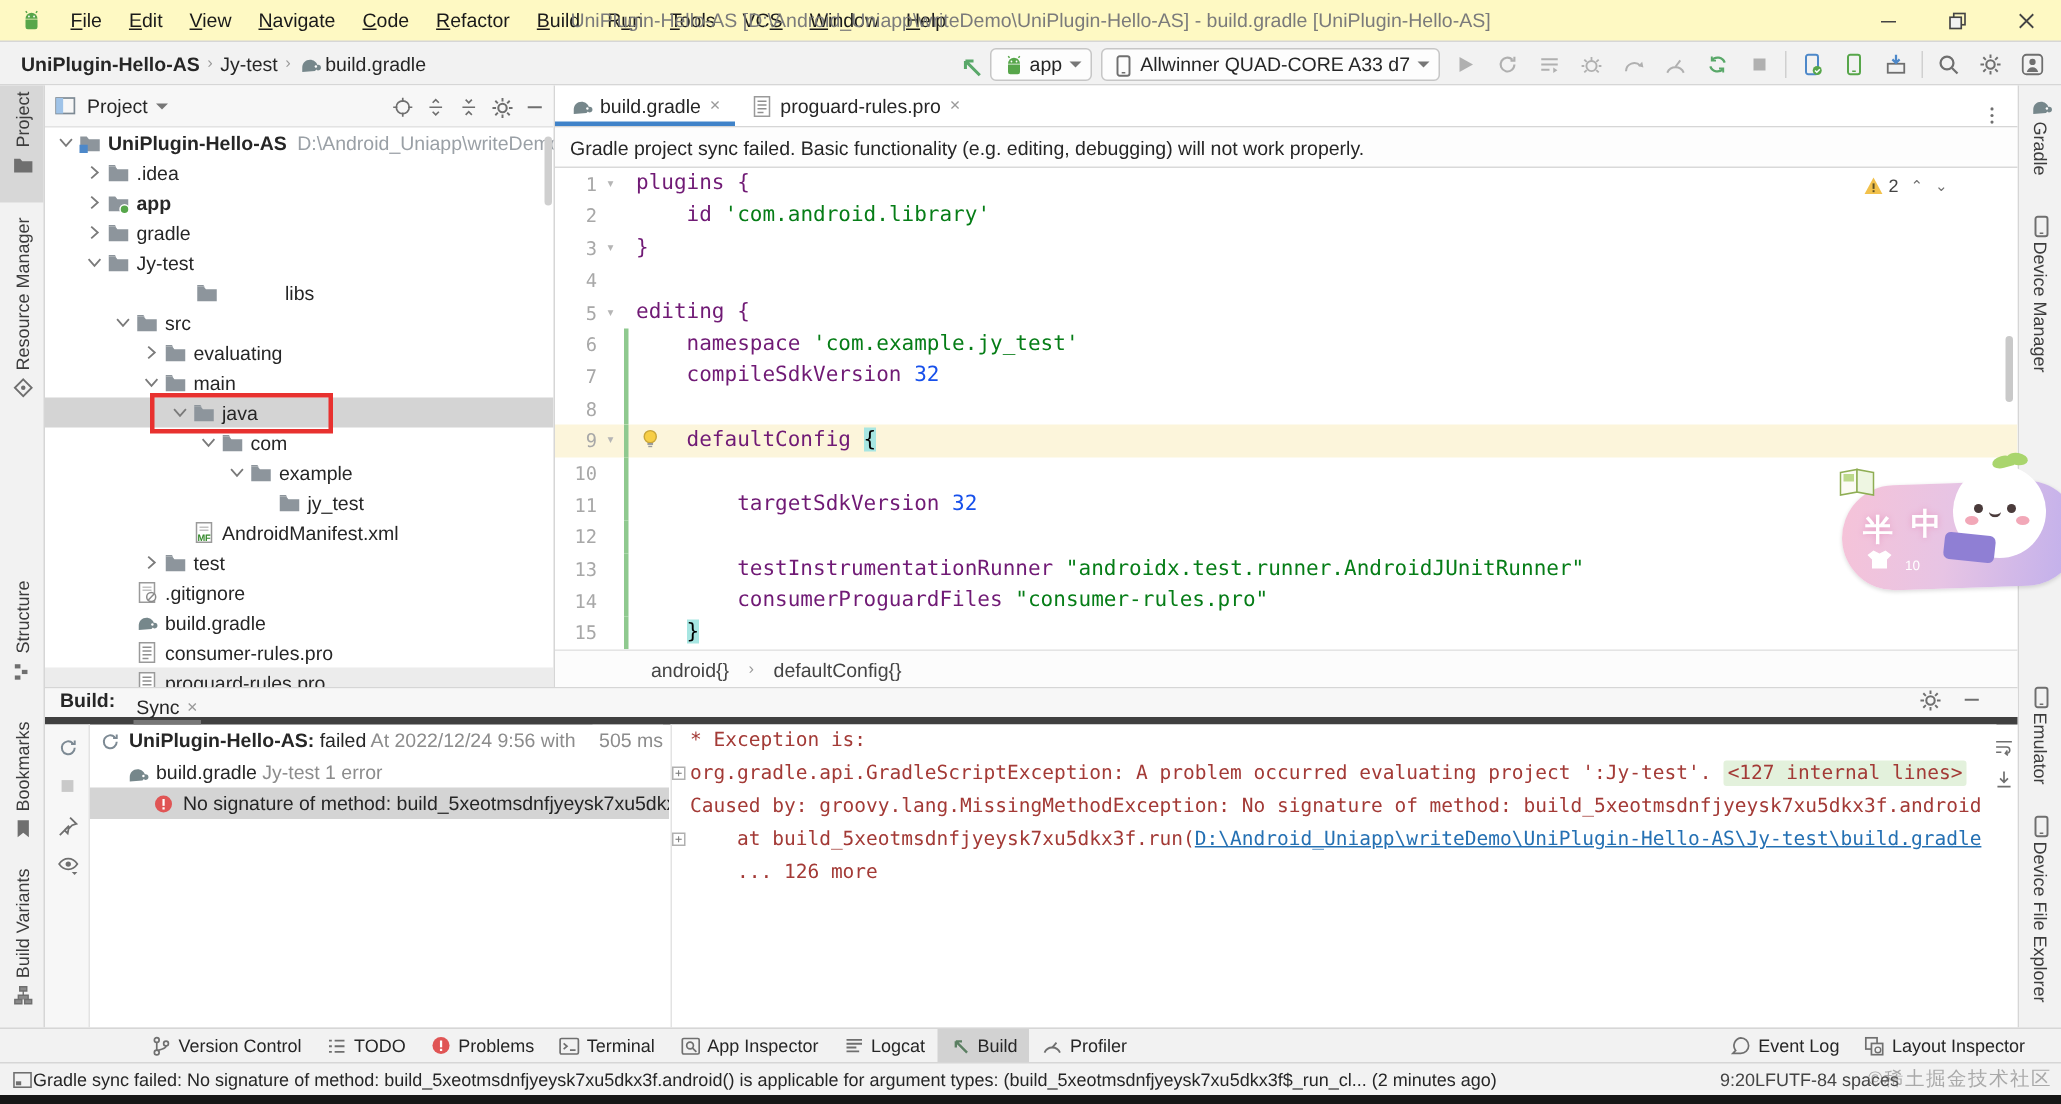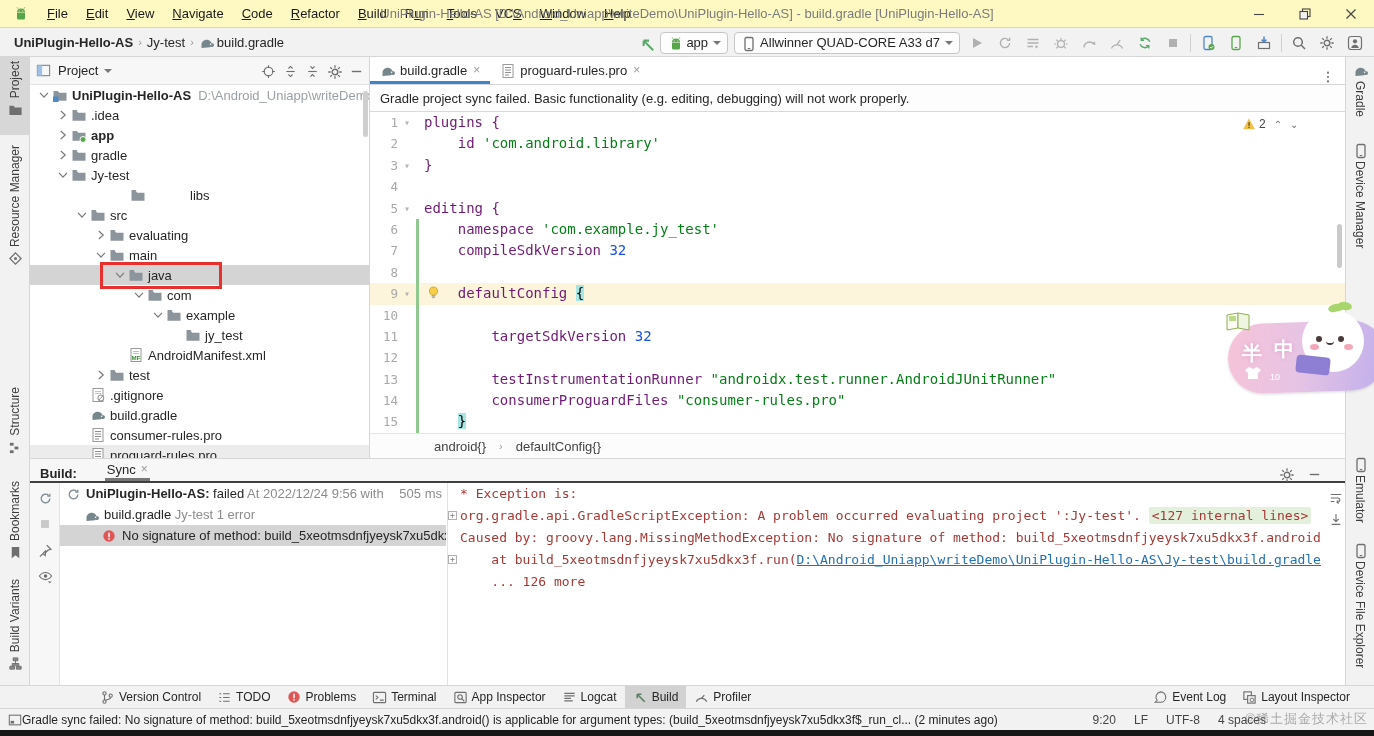--- a/index.html
+++ b/index.html
@@ -77,21 +77,21 @@
   .seg-n { color:#1750eb; }
   .seg-b { color:#000; background:#a7e6e2; }
   .bulb { position:absolute; left:56px; top:2px; }
   .warn-widget { position:absolute; display:flex; align-items:center; gap:8px; color:#444; font-size:12px; }
   .chev { color:#6f6f6f; font-size:10px; }
   .ebreadcrumb { left:370px; top:433px; width:975px; height:25px; background:#fcfcfc; border-top:1px solid #e4e4e4; display:flex; align-items:center; padding-left:64px; gap:8px; color:#444; }
   .editor-scroll { left:1336px; top:112px; width:8px; height:321px; }
 
   
   .build-panel { left:30px; top:458px; width:1315px; height:227px; background:#ffffff; border-top:1px solid #d6d6d6; }
-  .build-header { height:24px; background:#f7f7f7; border-bottom:2px solid #404040; display:flex; align-items:flex-end; padding:0 10px; gap:30px; }
+  .build-header { height:24px; background:#f7f7f7; border-bottom:5px solid #404040; display:flex; align-items:flex-start; padding:0 10px; gap:14px; }
   .build-label { font-weight:bold; color:#262626; }
   .build-tab { color:#262626; position:relative; display:flex; gap:5px; align-items:center; height:24px; }
   .build-tab .underline { position:absolute; bottom:0; left:-2px; right:-2px; height:3px; background:#777; }
   .build-header-icons { margin-left:auto; display:flex; gap:14px; align-items:center; padding-right:14px; }
   .build-toolcol { position:absolute; left:0; top:24px; width:30px; bottom:0; background:#f7f7f7; border-right:1px solid #e3e3e3; display:flex; flex-direction:column; align-items:center; gap:12px; padding-top:8px; }
   .build-tree { position:absolute; left:30px; top:24px; width:386px; bottom:0; overflow:hidden; }
   .btree-row { position:relative; height:21px; display:flex; align-items:center; white-space:nowrap; overflow:hidden; }
   .btree-row.selected { background:#d4d4d4; }
   .bseg-bold { font-weight:bold; color:#262626; }
   .bseg-plain { color:#262626; }
@@ -106,21 +106,21 @@
   .console-minibar { position:absolute; display:flex; flex-direction:column; gap:8px; }
 
   
   .bottombar { left:0; top:685px; width:1374px; height:23px; background:#f2f2f2; border-top:1px solid #d6d6d6; display:flex; align-items:center; font-size:12px; }
   .bb-item { display:flex; align-items:center; gap:5px; height:23px; padding:0 8px; color:#262626; }
   .bb-item.active { background:#d2d2d2; }
   .bb-left { display:flex; margin-left:92px; }
   .bb-right { display:flex; margin-left:auto; margin-right:16px; }
   .statusbar { left:0; top:708px; width:1374px; height:22px; background:#f2f2f2; border-top:1px solid #d6d6d6; display:flex; align-items:center; font-size:12px; color:#262626; }
   .sb-msg { white-space:nowrap; overflow:hidden; width:1070px; }
-  .sb-right { position:absolute; right:108px; display:flex; gap:18px; color:#444; }
+  .sb-right { position:absolute; right:108px; display:flex; color:#444; }
   .watermark { position:absolute; right:6px; top:710px; color:rgba(110,110,110,.55); font-size:13px; letter-spacing:1px; z-index:40; pointer-events:none; }
   .black-strip { left:0; top:730px; width:1374px; height:6px; background:#161616; }
 
   
   .sticker { left:1226px; top:306px; width:148px; height:95px; z-index:50; pointer-events:none; }
   .sticker-pill { position:absolute; left:2px; top:16px; width:158px; height:70px; border-radius:36px; background:linear-gradient(100deg,#f6c3d8 0%,#e7c4e4 45%,#beaeec 100%); transform:rotate(-2deg); box-shadow:0 1px 3px rgba(0,0,0,.15); }
   .sticker-blob { position:absolute; left:76px; top:4px; width:62px; height:62px; border-radius:50%; background:#ffffff; }
   .blob-eye { position:absolute; width:6px; height:6px; border-radius:50%; background:#4a3b3b; }
   .blob-cheek { position:absolute; width:9px; height:6px; border-radius:50%; background:#f2a8b8; }
   .blob-mouth { position:absolute; width:8px; height:5px; border-bottom:2px solid #4a3b3b; border-radius:0 0 8px 8px; }

